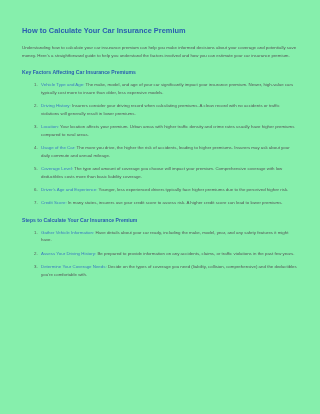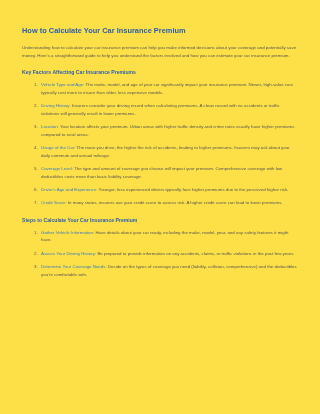--- a/index.html
+++ b/index.html
@@ -12,21 +12,21 @@
     height: 414px;
     font-family: "Liberation Sans", sans-serif;
     color: #444444;
     overflow: hidden;
   }
   .page {
     width: 320px;
     height: 414px;
     box-sizing: border-box;
     padding: 26px 22px 10px 22px;
-    background: #fde047;
+    background: #86efac;
     position: relative;
   }
   .doc-title {
     font-size: 7.4px;
     font-weight: bold;
     color: #2a5db0;
     margin: 0 0 9px 0;
     letter-spacing: 0.02px;
   }
   .intro {

